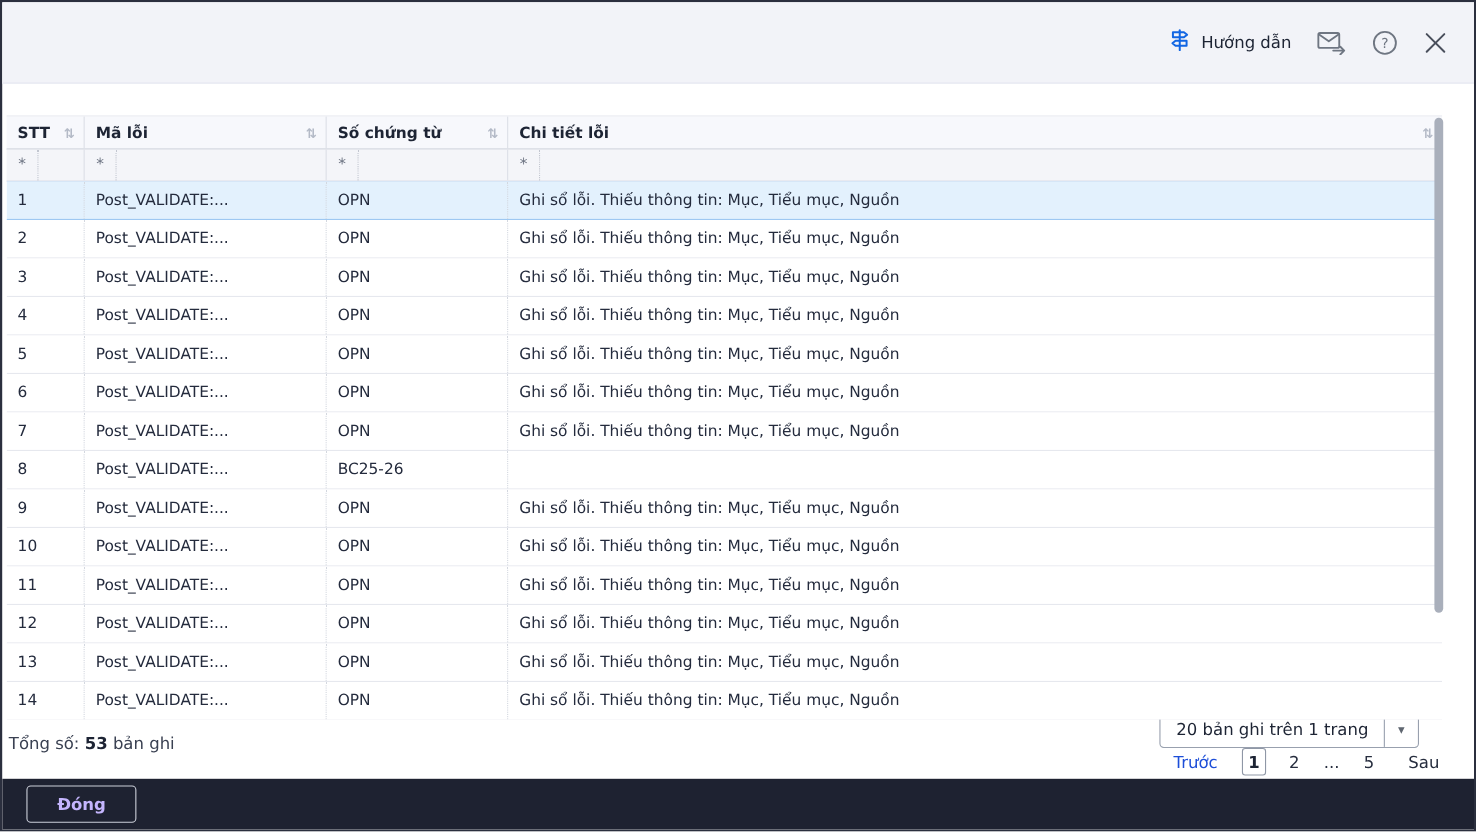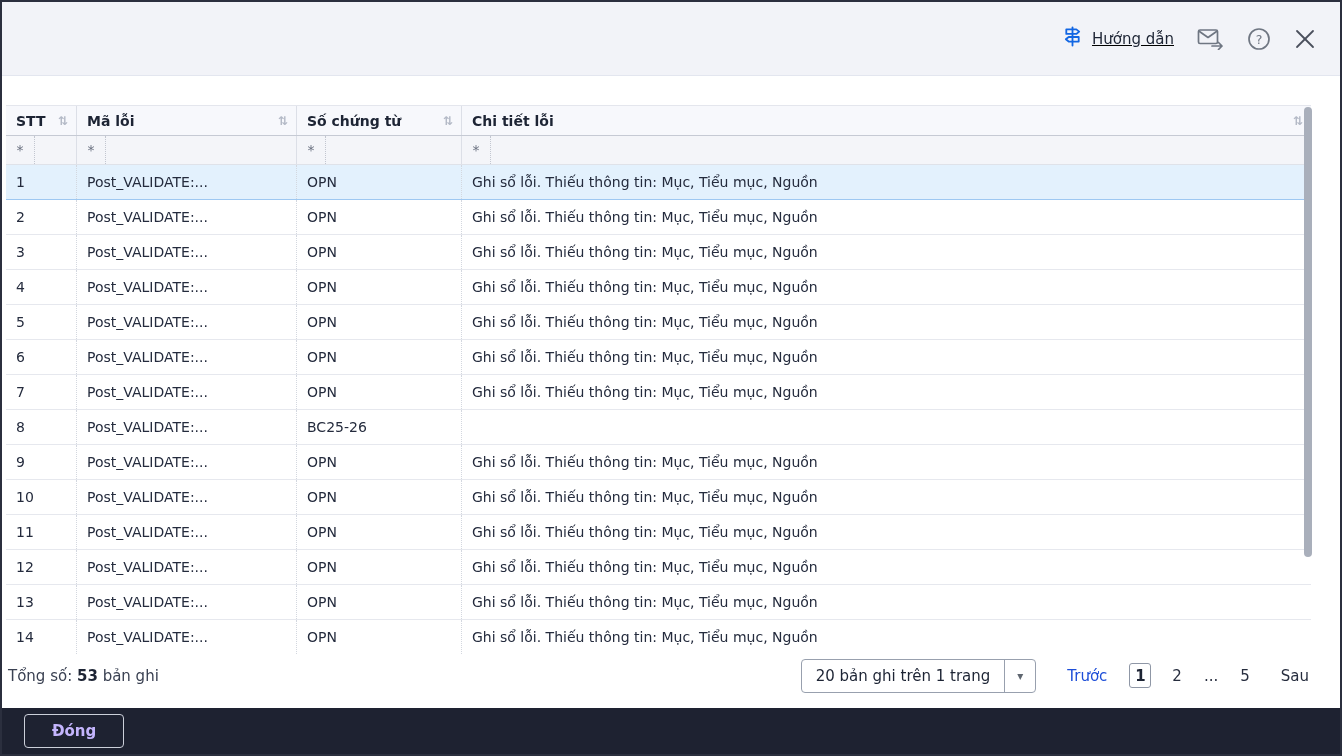--- a/index.html
+++ b/index.html
@@ -11,21 +11,21 @@
     display:flex; flex-direction:column; position:relative; overflow:hidden;
   }
 
   
   .dlg-header{
     height:74px; flex:none; background:var(--header-bg,#f2f3f8);
     display:flex; align-items:center; padding:0 24px 0 29px;
     border-bottom:1px solid #e3e6ef;
   }
   .dlg-title{ font-size:20px; font-weight:bold; color:#15182a; letter-spacing:.2px; }
-  .header-actions{ margin-left:auto; display:flex; align-items:center; gap:23px;text-decoration:underline; }
+  .header-actions{ margin-left:auto; display:flex; align-items:center; gap:23px; }
   .guide-btn{ display:flex; align-items:center; gap:9px; cursor:pointer; }
   .guide-btn .lbl{ font-size:15px; color:#1d2434; }
   .guide-icon{ color:var(--accent-blue,#1266e3); }
   .hdr-icon{ color:#6f7682; cursor:pointer; display:flex; align-items:center; }
   .close-x{ color:#4a4f5c; }
 
   
   main{ flex:1; padding:29px 0 0 4px; position:relative;text-align:right; }
   .grid{ width:1305px; position:relative; border-top:1px solid #e4e6ed; }
 
@@ -64,21 +64,21 @@
     position:absolute; top:1px; right:-1px; width:8px; height:450px;
     background:#a9afbb; border-radius:5px;
   }
 
   
   .pager-bar{
     display:flex; align-items:center; height:43px; width:1305px;
     font-size:15px; color:#3a4152; padding:0 2px;
   }
   .total b{ color:#1d2434; }
-  .pager-right{ margin-left:auto; display:flex; align-items:center; }
+  .pager-right{ margin-left:auto; display:flex; align-items:center;flex-direction:column; }
   .page-size{
     display:flex; align-items:stretch; height:34px; border:1px solid #98a0ae;
     border-radius:4px; background:#fff; margin-right:19px; cursor:pointer;
   }
   .ps-text{ display:flex; align-items:center; padding:0 14px; font-size:15px; color:#1d2434; min-width:165px; }
   .ps-caret{
     width:31px; display:flex; align-items:center; justify-content:center;
     border-left:1px solid #98a0ae; color:#5f6670; font-size:12px;
   }
   .pager-nav{ display:flex; align-items:center; }

